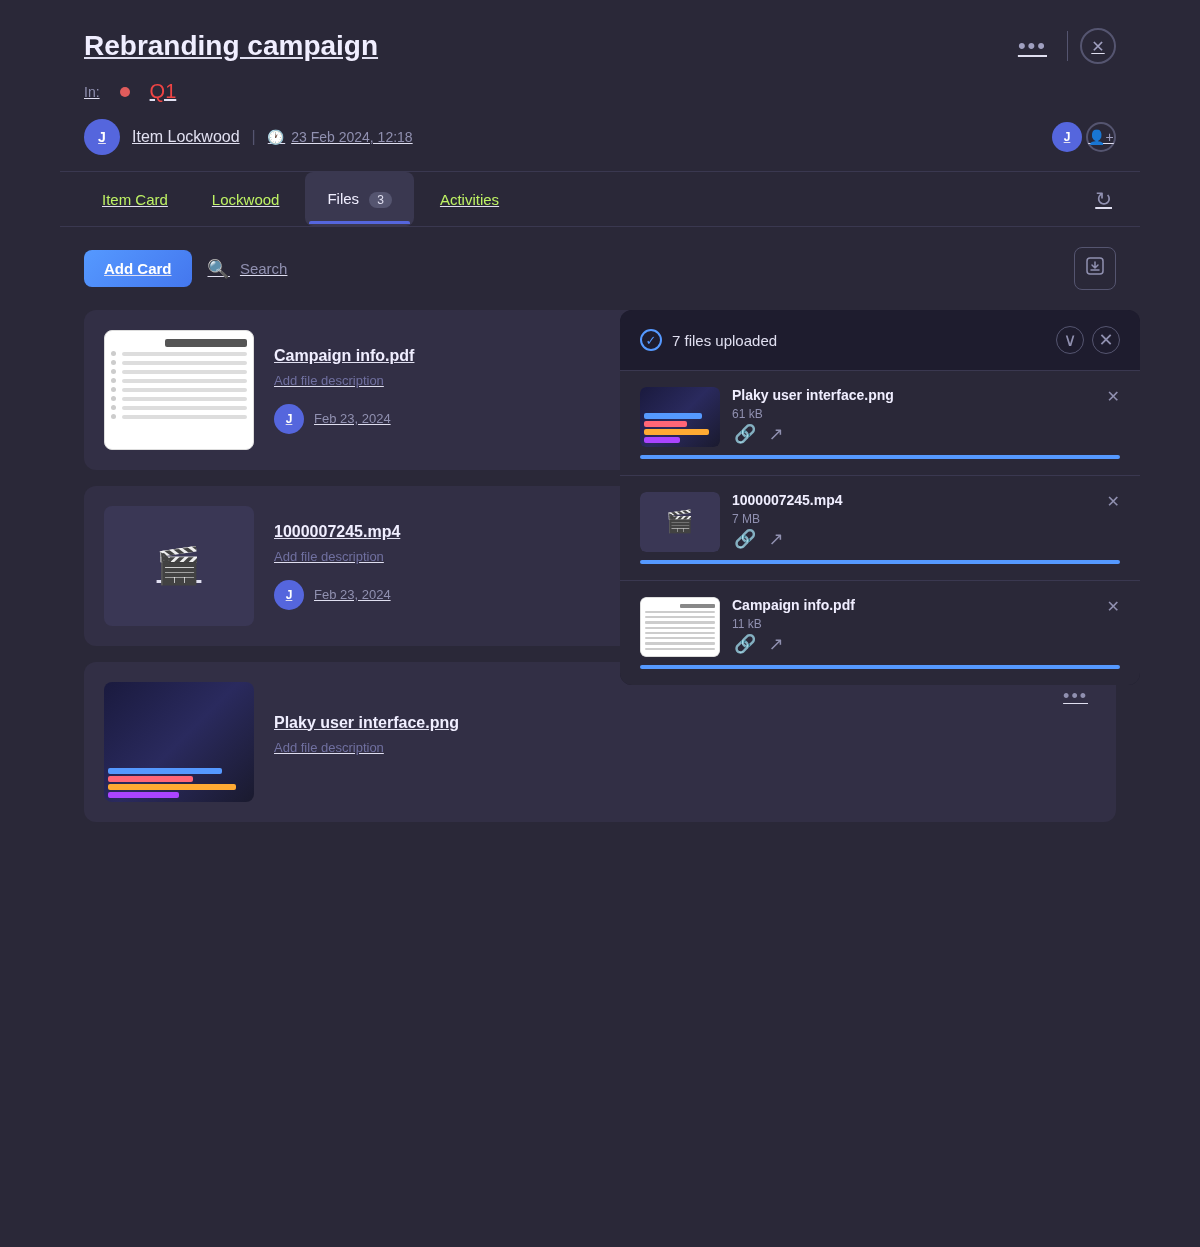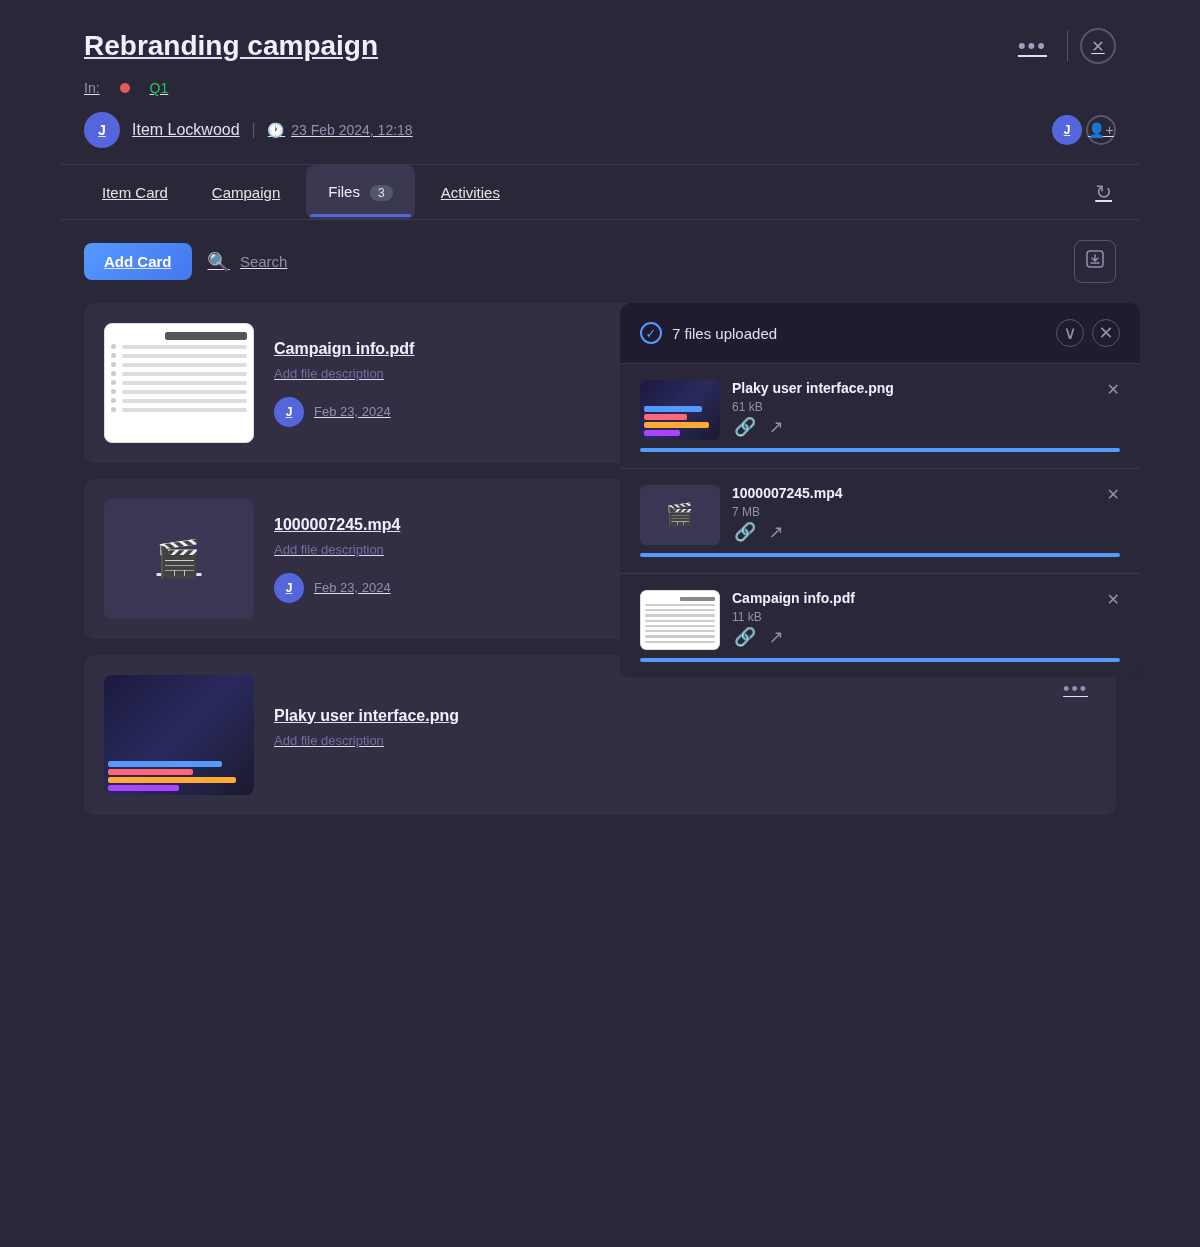--- a/index.html
+++ b/index.html
@@ -72,22 +72,22 @@
       font-size: 14px;
     }
     .dot-red {
       width: 10px;
       height: 10px;
       border-radius: 50%;
       background: #e05c5c;
       display: inline-block;
     }
     .q1-label {
-      color: #22c55e;
-      font-size: 14px;
+      color: #ef4444;
+      font-size: 20px;
     }
 
     
     .user-row {
       padding: 8px 24px 16px;
       display: flex;
       align-items: center;
       justify-content: space-between;
       border-bottom: 1px solid #3a3850;
     }
@@ -160,21 +160,21 @@
       justify-content: space-between;
     }
     .tabs {
       display: flex;
       align-items: center;
       gap: 8px;
     }
     .tab {
       padding: 16px 18px;
       font-size: 15px;
-      color: #e5e5e5;
+      color: #bef264;
       cursor: pointer;
       position: relative;
       border: none;
       background: none;
       white-space: nowrap;
     }
     .tab.active {
       color: #f0eeff;
     }
     .tab.active::after {
@@ -563,21 +563,21 @@
       </button>
     </div>
   </div>
 
   <div class="tabs-row">
     <div class="tabs">
       <button class="tab">
         <span>Item Card</span>
       </button>
       <button class="tab">
-        <span>Campaign</span>
+        <span>Lockwood</span>
       </button>
       <div class="tab-active-container">
         <button class="tab active">
           <span>Files</span>
           <span class="tab-badge">3</span>
         </button>
       </div>
       <button class="tab">
         <span>Activities</span>
       </button>

